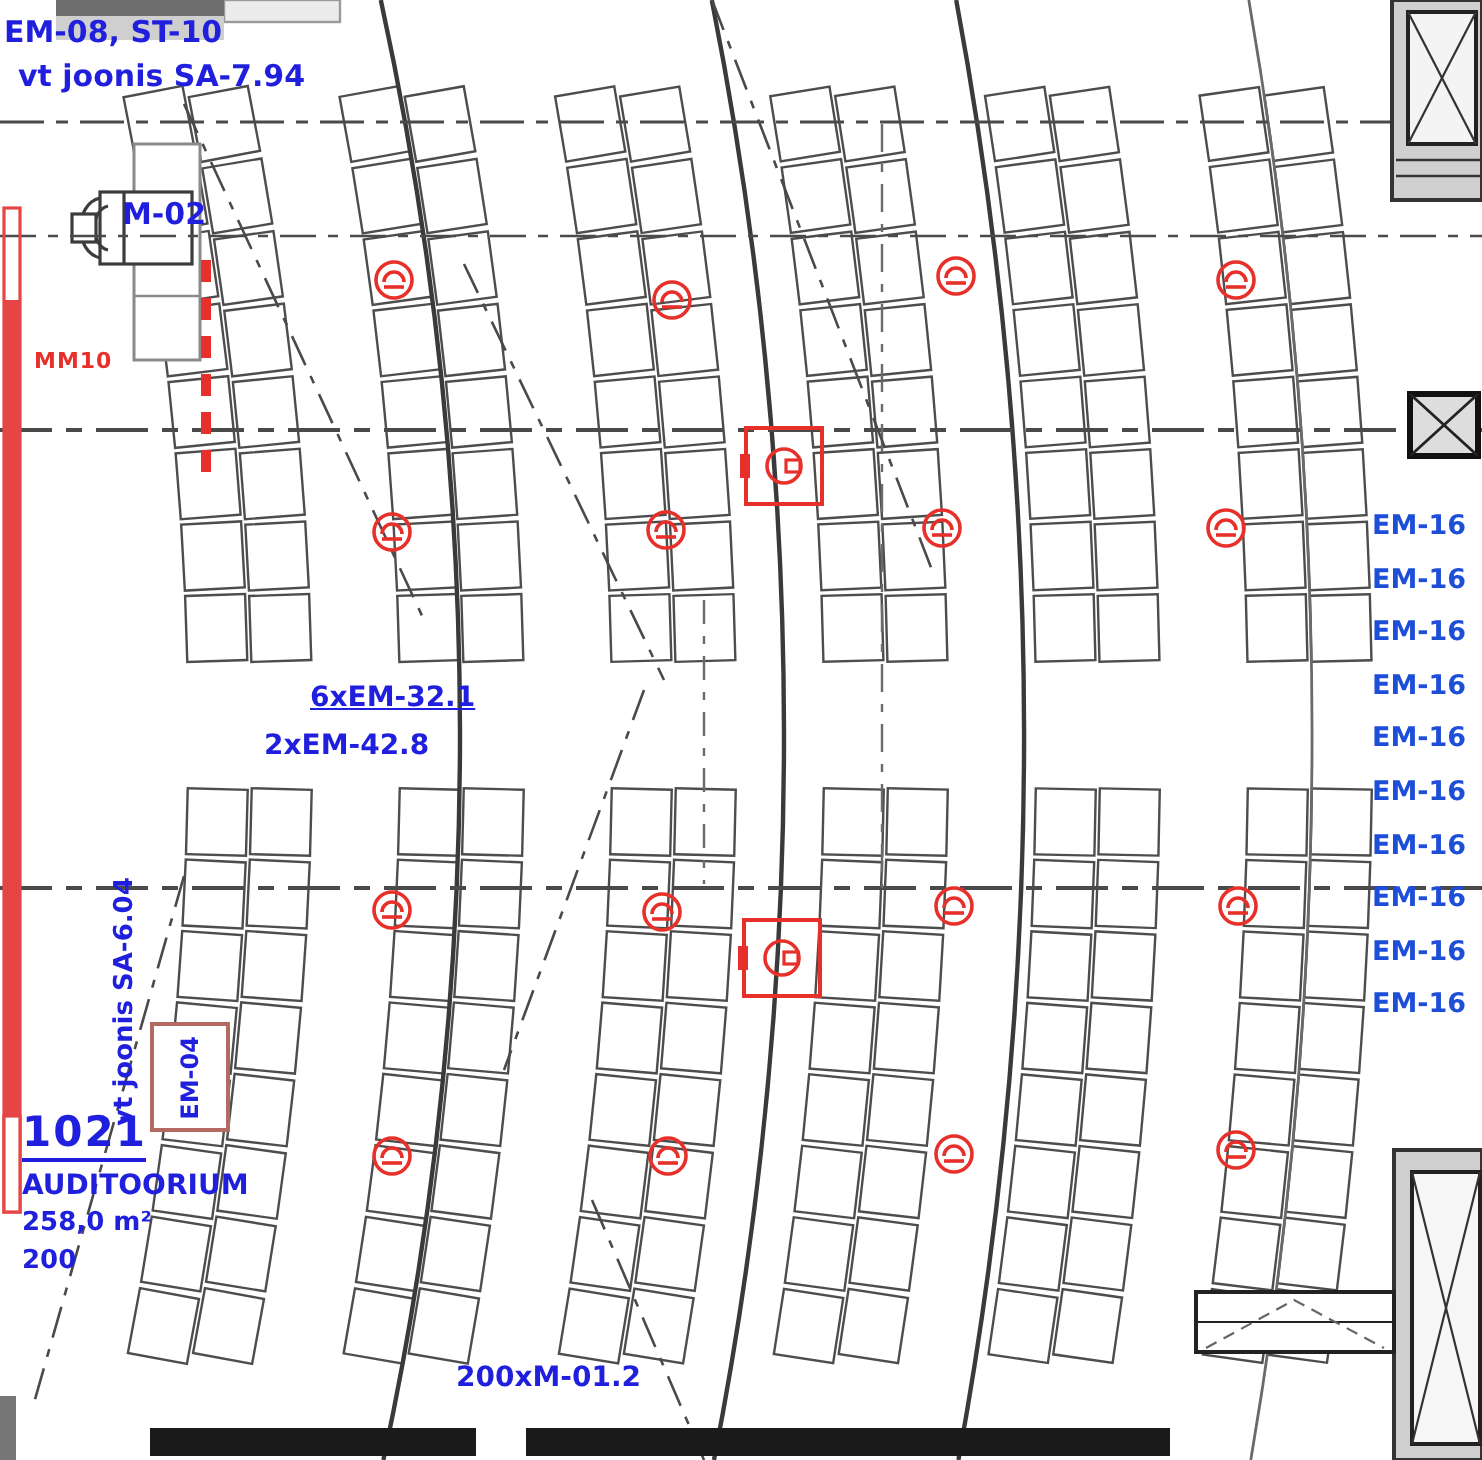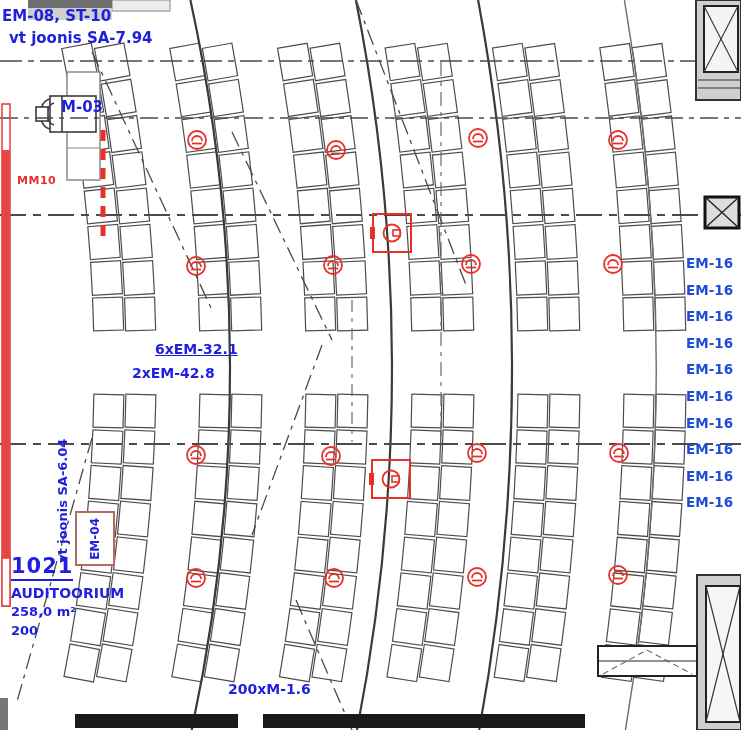--- a/index.html
+++ b/index.html
@@ -397,28 +397,28 @@
           <circle cx="391" cy="479" r="8.5" stroke-width="1.8"></circle>
           <rect x="392" y="476" width="7" height="6" fill="#fff" stroke-width="1.6"></rect>
           <rect x="369" y="473" width="5" height="12" fill="#e8302a" stroke="none"></rect>
         </g>
       </g>
   </svg>
 
   <div class="lbl note" style="left:2px;top:9px;font-size:15px;">EM-08, ST-10</div>
   <div class="lbl note" style="left:9px;top:31px;font-size:15px;">vt joonis SA-7.94</div>
 
-  <div class="lbl note" style="left:61px;top:100px;font-size:15px;">M-03</div>
+  <div class="lbl note" style="left:61px;top:100px;font-size:15px;">M-02</div>
 
   <div class="lbl red mm10" style="left:17px;top:175px;">MM10</div>
 
   <div class="lbl note" style="left:155px;top:342px;text-decoration:underline;">6xEM-32.1</div>
   <div class="lbl note" style="left:132px;top:366px;">2xEM-42.8</div>
 
-  <div class="lbl note" style="left:228px;top:682px;">200xM-1.6</div>
+  <div class="lbl note" style="left:228px;top:682px;">200xM-01.2</div>
 
   <div class="lbl small-note vert" style="left:56px;top:413px;height:150px;font-size:13px;">vt joonis SA-6.04</div>
 
   <div class="em04-box">
     <span class="lbl vert" style="position:static;">EM-04</span>
   </div>
 
   <div class="lbl room-number" style="left:11px;top:556px;">1021</div>
   <div class="lbl room-name" style="left:11px;top:586px;">AUDITOORIUM</div>
   <div class="lbl room-meta" style="left:11px;top:605px;">258,0 m²</div>

